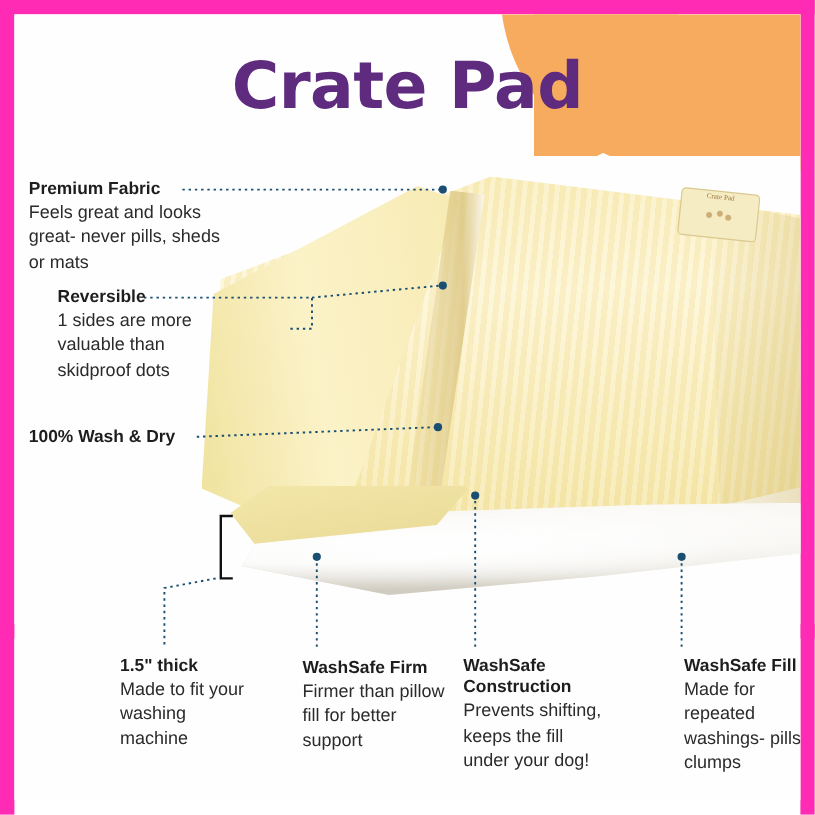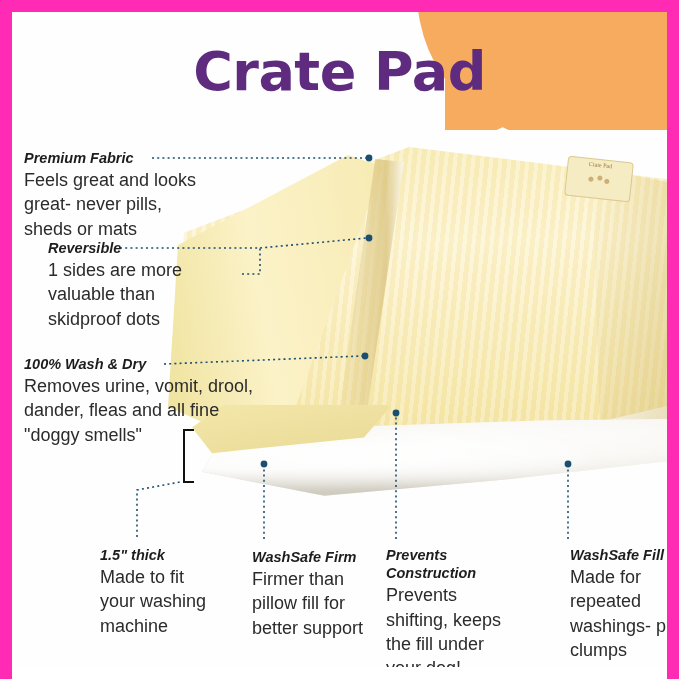--- a/index.html
+++ b/index.html
@@ -222,24 +222,23 @@
   .callout {
     position: absolute;
     z-index: 5;
   }
   .callout .c-title {
     font-size: 14.5px;
     font-weight: bold;
     color: #1d1d1d;
     line-height: 1.25;
     white-space: nowrap;
-    font-style: italic;
   }
   .callout .c-body {
-    font-size: 18px;
+    font-size: 15px;
     color: #2b2b2b;
     line-height: 1.35;
     margin-top: 1px;
   }
   .callout.wide .c-title, .callout.wide .c-body { white-space: normal; }
 
   
   .leaders {
     position: absolute;
     left: 0; top: 0;
@@ -326,35 +325,34 @@
       <div class="c-body">Feels great and looks great- never pills, sheds or mats</div>
     </div>
 
     <div class="callout wide" style="left:12px; top:227px; width:140px;margin-left:24px;">
       <div class="c-title">Reversible</div>
       <div class="c-body">1 sides are more valuable than skidproof dots</div>
     </div>
 
     <div class="callout wide" style="left:12px; top:343px; width:232px;">
       <div class="c-title">100% Wash &amp; Dry</div>
-      <div class="c-body">Removes urine, vomit, drool, dander, fleas and all fine "doggy smells"</div>
     </div>
 
     <div class="callout wide" style="left:88px; top:534px; width:110px;">
       <div class="c-title">1.5" thick</div>
       <div class="c-body">Made to fit your washing machine</div>
     </div>
 
     <div class="callout wide" style="left:222px; top:536px; width:128px;margin-left:18px;">
       <div class="c-title">WashSafe Firm</div>
       <div class="c-body">Firmer than pillow fill for better support</div>
     </div>
 
     <div class="callout wide" style="left:374px; top:534px; width:120px;">
-      <div class="c-title">Prevents Construction</div>
+      <div class="c-title">WashSafe Construction</div>
       <div class="c-body">Prevents shifting, keeps the fill under your dog!</div>
     </div>
 
     <div class="callout wide" style="left:558px; top:534px; width:118px;">
       <div class="c-title">WashSafe Fill</div>
       <div class="c-body">Made for repeated washings- pills clumps</div>
     </div>
 
   </div>
 </div>

